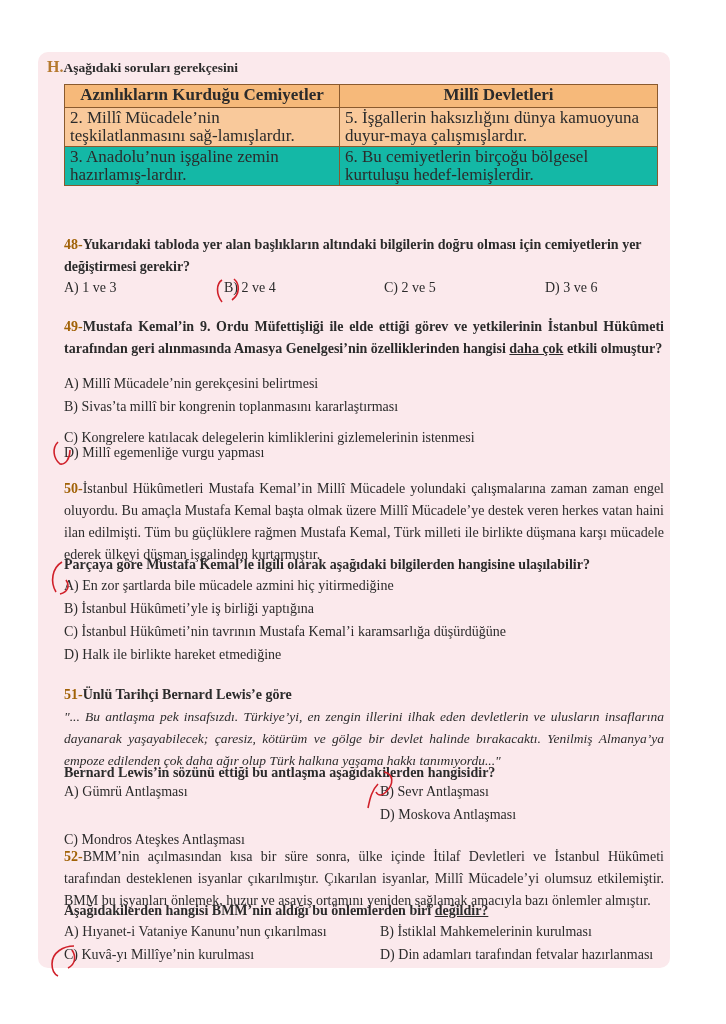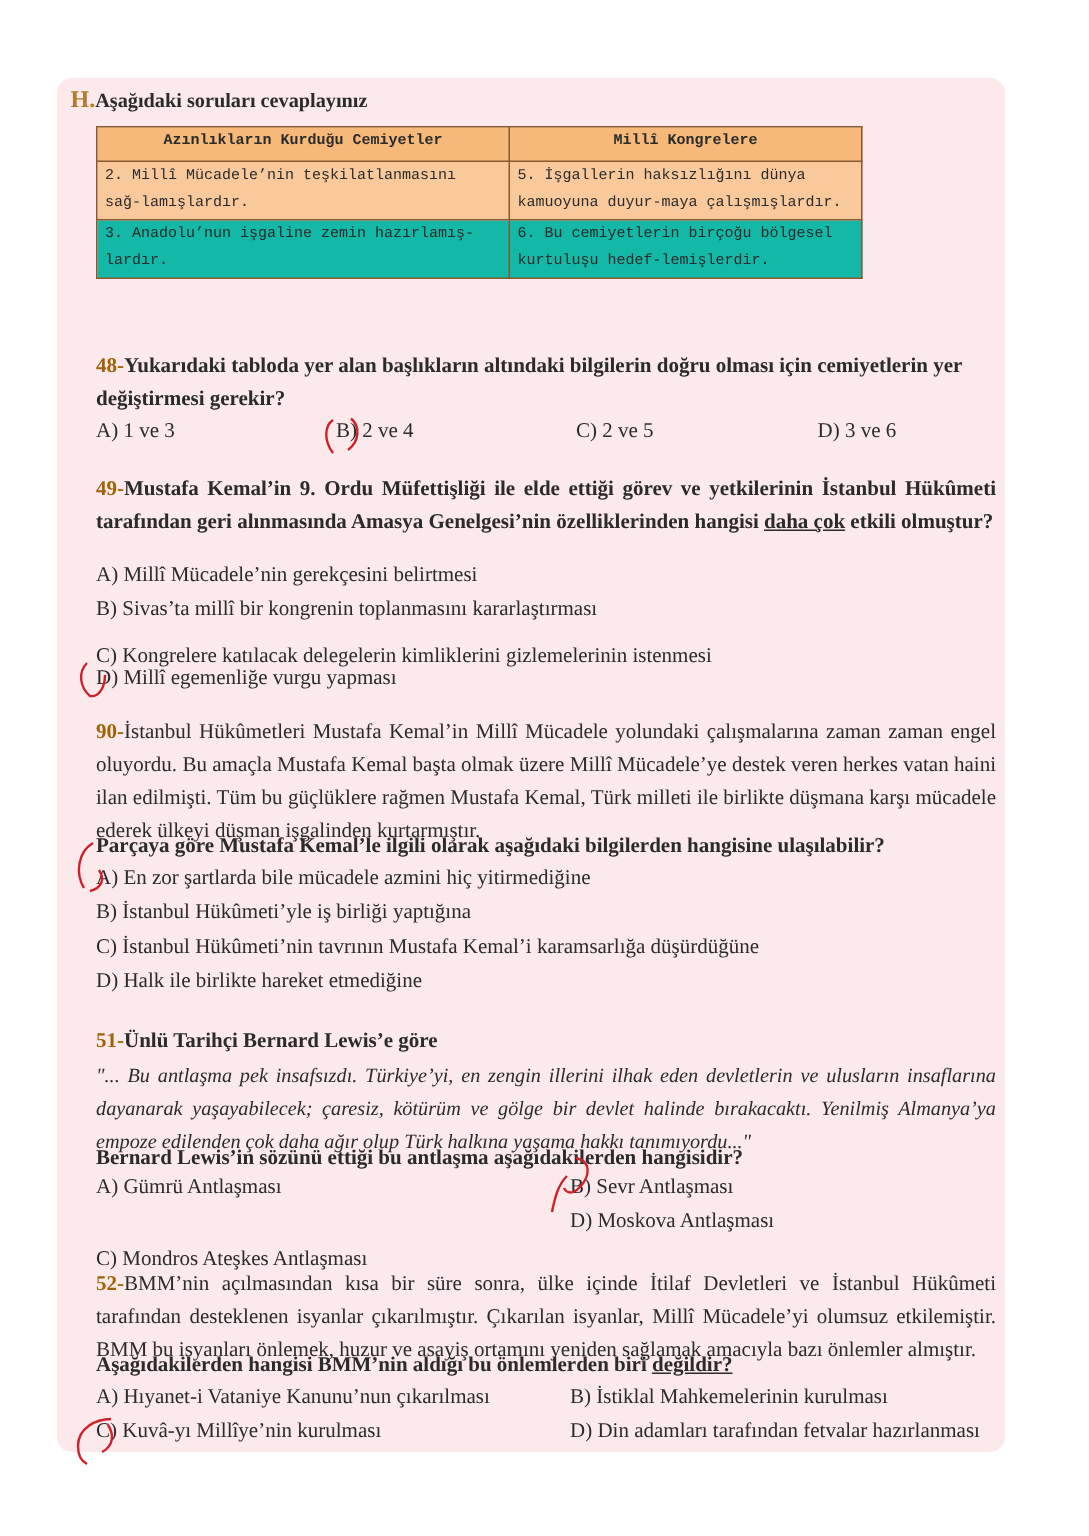--- a/index.html
+++ b/index.html
@@ -9,22 +9,22 @@
     overflow: hidden;
   }
   .panel {
     position: absolute; left: 38px; top: 52px; width: 632px; height: 916px;
     background: #fbe9ec; border-radius: 10px;
   }
   .abs { position: absolute; }
   .section-head { left: 47px; top: 58px; font-size: 13.5px; font-weight: bold; font-family: "Liberation Serif", serif; }
   .section-head .letter { color: #b5792e; font-size: 16px; }
   table.grid {
-    position: absolute; left: 64px; top: 84px; width: 511px;
-    border-collapse: collapse; font-family: Liberation Mono, monospace; font-size: 10px;
+    position: absolute; left: 64px; top: 84px; width: 594px;
+    border-collapse: collapse; font-family: Liberation Serif, serif; font-size: 17px;
   }
   table.grid td, table.grid th {
     border: 1.5px solid #8a5a2e; padding: 1px 5px; vertical-align: top; line-height: 18px; text-align: left;
   }
   table.grid th { background: #f6b97a; text-align: center; font-weight: bold; height: 20px; }
   table.grid tr.r1 td { background: #fde0c4; }
   table.grid tr.r2 td { background: #f9c99b; margin-left: 44px; }
   table.grid tr.r3 td { background: #14b8a6; }
   .q { position: absolute; left: 64px; width: 600px; font-family: "Liberation Serif", serif; font-size: 14px; line-height: 22px; }
   .qnum { color: #a16207; font-weight: bold; }
@@ -39,28 +39,28 @@
     display: flex; align-items: center; justify-content: center;
     font-family: "Liberation Serif", serif; font-weight: bold; font-size: 15px; color: #0f172a;
   }
 </style>
 </head>
 <body>
 
 <div class="panel"></div>
 
 <div class="abs section-head">
-  <span class="letter">H.</span><span>Aşağıdaki soruları cevaplayınız</span>
+  <span class="letter">H.</span><span>Aşağıdaki soruları gerekçesini</span>
 </div>
 
 <table class="grid">
   <tbody>
       <tr>
     <th style="width:264px">Azınlıkların Kurduğu Cemiyetler</th>
-    <th>Millî Kongrelere</th>
+    <th>Millî Devletleri</th>
   </tr>
   <tr class="r2">
     <td>2. Millî Mücadele’nin teşkilatlanmasını sağ-lamışlardır.</td>
     <td>5. İşgallerin haksızlığını dünya kamuoyuna duyur-maya çalışmışlardır.</td>
   </tr>
   <tr class="r3">
     <td>3. Anadolu’nun işgaline zemin hazırlamış-lardır.</td>
     <td>6. Bu cemiyetlerin birçoğu bölgesel kurtuluşu hedef-lemişlerdir.</td>
   </tr>
 </tbody>
@@ -76,21 +76,21 @@
 
 <div class="q bold" style="top:316px; text-align:justify">
   <span class="qnum">49-</span><span>Mustafa Kemal’in 9. Ordu Müfettişliği ile elde ettiği görev ve yetkilerinin İstanbul Hükûmeti tarafından geri alınmasında Amasya Genelgesi’nin özelliklerinden hangisi </span><span class="u">daha çok</span><span> etkili olmuştur?</span>
 </div>
 <div class="opt" style="left:64px; top:376px">A) Millî Mücadele’nin gerekçesini belirtmesi</div>
 <div class="opt" style="left:64px; top:399px">B) Sivas’ta millî bir kongrenin toplanmasını kararlaştırması</div>
 <div class="opt" style="left:64px; top:430px">C) Kongrelere katılacak delegelerin kimliklerini gizlemelerinin istenmesi</div>
 <div class="opt" style="left:64px; top:445px">D) Millî egemenliğe vurgu yapması</div>
 
 <div class="q" style="top:478px; text-align:justify">
-  <span class="qnum">90-</span><span>İstanbul Hükûmetleri Mustafa Kemal’in Millî Mücadele yolundaki çalışmalarına zaman zaman engel oluyordu. Bu amaçla Mustafa Kemal başta olmak üzere Millî Mücadele’ye  destek veren herkes vatan haini ilan edilmişti. Tüm bu güçlüklere rağmen Mustafa Kemal, Türk milleti ile birlikte düşmana karşı mücadele ederek ülkeyi düşman işgalinden kurtarmıştır.</span>
+  <span class="qnum">50-</span><span>İstanbul Hükûmetleri Mustafa Kemal’in Millî Mücadele yolundaki çalışmalarına zaman zaman engel oluyordu. Bu amaçla Mustafa Kemal başta olmak üzere Millî Mücadele’ye  destek veren herkes vatan haini ilan edilmişti. Tüm bu güçlüklere rağmen Mustafa Kemal, Türk milleti ile birlikte düşmana karşı mücadele ederek ülkeyi düşman işgalinden kurtarmıştır.</span>
 </div>
 <div class="q bold" style="top:554px">Parçaya göre Mustafa Kemal’le ilgili olarak aşağıdaki bilgilerden hangisine ulaşılabilir?</div>
 <div class="opt" style="left:64px; top:578px">A) En zor şartlarda bile mücadele azmini hiç yitirmediğine</div>
 <div class="opt" style="left:64px; top:601px">B) İstanbul Hükûmeti’yle iş birliği yaptığına</div>
 <div class="opt" style="left:64px; top:624px">C) İstanbul Hükûmeti’nin tavrının Mustafa Kemal’i karamsarlığa düşürdüğüne</div>
 <div class="opt" style="left:64px; top:647px">D) Halk ile birlikte hareket etmediğine</div>
 
 <div class="q bold" style="top:684px">
   <span class="qnum">51-</span><span>Ünlü Tarihçi Bernard Lewis’e göre</span>
 </div>

